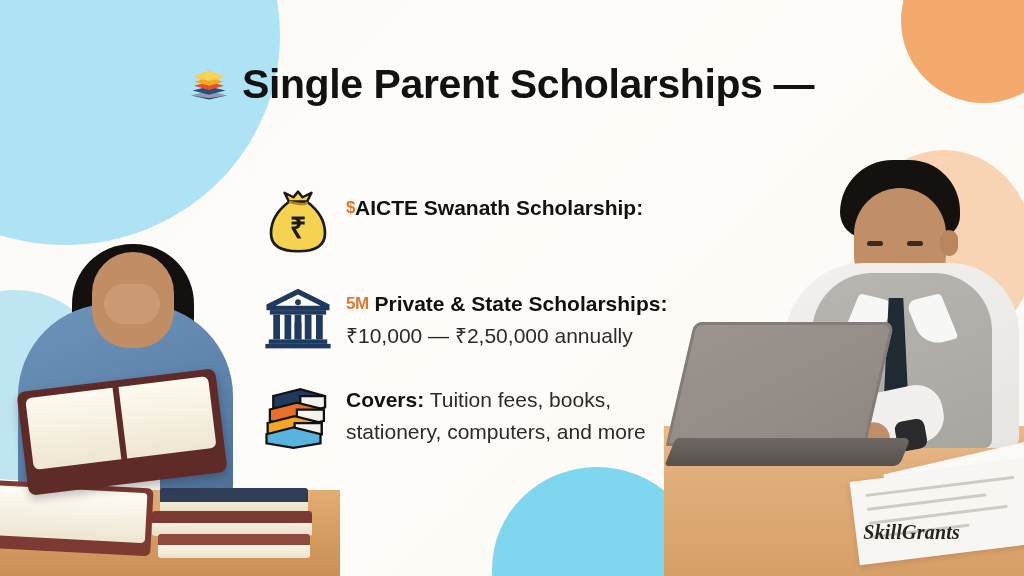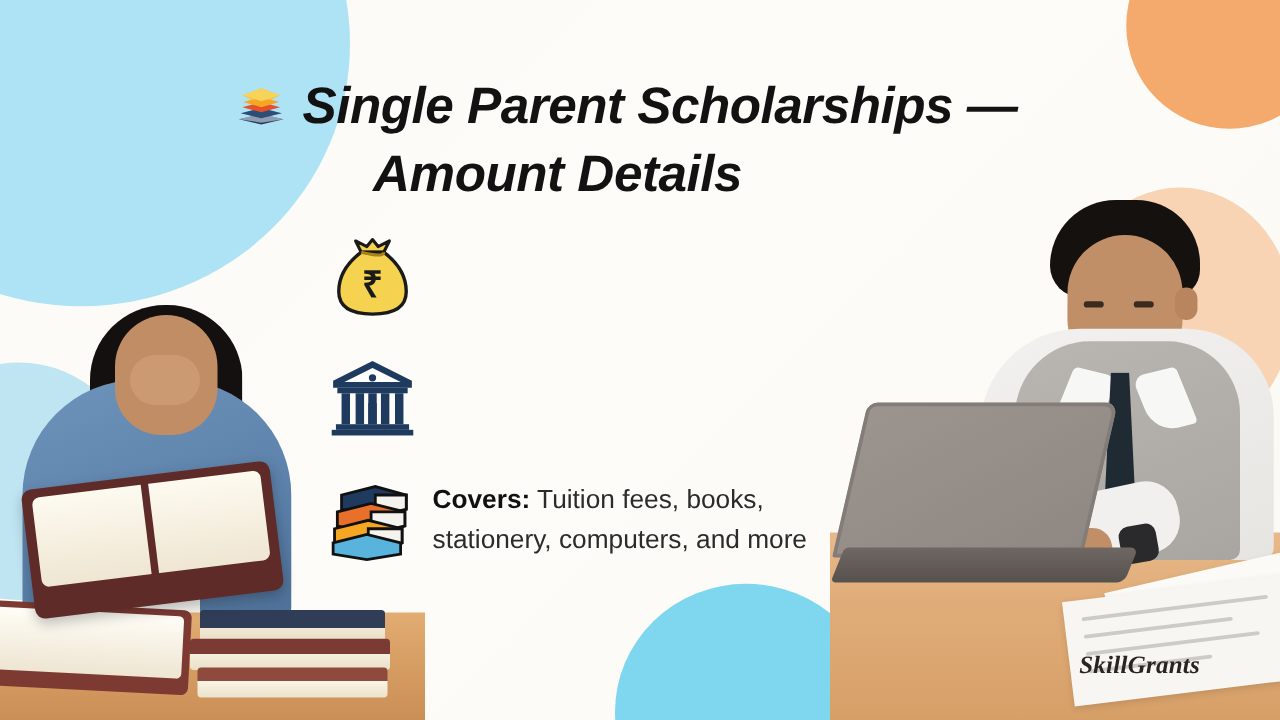--- a/index.html
+++ b/index.html
@@ -363,21 +363,20 @@
     transform: rotate(-13deg);
     box-shadow: 0 2px 5px rgba(0,0,0,.10);
   }
 
   
   .title-wrap {
     position: absolute;
     left: 186px;
     top: 57px;
     width: 700px;
-    font-style: italic;
   }
   .title-line {
     display: block;
     font-size: 41px;
     font-weight: bold;
     color: #121212;
     letter-spacing: -0.4px;
     line-height: 55px;
     white-space: nowrap;
   }
@@ -502,51 +501,55 @@
     <svg class="title-emoji" viewBox="0 0 64 64">
       <path d="M6 50 L32 44 L58 50 L32 56 Z" fill="#1f3a5f"></path>
       <path d="M6 50 L32 44 L58 50 L32 54 Z" fill="#ffffff" opacity=".5"></path>
       <path d="M8 43 L32 37 L56 43 L32 49 Z" fill="#2b4d78"></path>
       <path d="M10 36 L32 30 L54 36 L32 42 Z" fill="#e8502a"></path>
       <path d="M11 30 L32 24 L53 30 L32 36 Z" fill="#f5a623"></path>
       <path d="M10 22 L32 14 L54 22 L42 28 L32 24 L22 28 Z" fill="#f3c23c"></path>
       <path d="M10 22 L32 14 L54 22 L32 29 Z" fill="#f7d35a"></path>
     </svg>
     <span class="title-line title-line-1">Single Parent Scholarships —</span>
-    <span class="title-line title-line-2">Amount Details</span>
   </div>
 
   <div class="bullets">
 
     <div class="bullet">
       <svg class="bullet-icon" viewBox="0 0 64 64">
         <path d="M24 14 L20 6 L28 10 L32 5 L36 10 L44 6 L40 14 Z" fill="#f5d24f" stroke="#1a1a1a" stroke-width="2.2" stroke-linejoin="round"></path>
         <path d="M24 14 Q8 26 8 42 Q8 58 32 58 Q56 58 56 42 Q56 26 40 14 Z" fill="#f5d24f" stroke="#1a1a1a" stroke-width="2.4"></path>
         <path d="M24 14 Q40 18 40 14" fill="none" stroke="#a8831d" stroke-width="2.2"></path>
         <text x="32" y="46" font-size="26" font-family="'Liberation Sans',sans-serif" font-weight="bold" fill="#1a1a1a" text-anchor="middle">₹</text>
       </svg>
       <div class="bullet-text">
+        <span class="bullet-line"><span class="money-mark">$</span><span class="bullet-lead">AICTE Swanath Scholarship:</span></span>
       </div>
     </div>
 
     <div class="bullet">
       <svg class="bullet-icon" viewBox="0 0 64 64">
         <path d="M32 6 L60 20 L60 25 L4 25 L4 20 Z" fill="#1f3a5f"></path>
         <path d="M32 11 L52 21 L12 21 Z" fill="#ffffff"></path>
         <circle cx="32" cy="18" r="2.6" fill="#1f3a5f"></circle>
         <rect x="7" y="25" width="50" height="4" fill="#1f3a5f"></rect>
         <rect x="10" y="29" width="6" height="22" fill="#1f3a5f"></rect>
         <rect x="20" y="29" width="6" height="22" fill="#1f3a5f"></rect>
         <rect x="29" y="29" width="6" height="22" fill="#1f3a5f"></rect>
         <rect x="38" y="29" width="6" height="22" fill="#1f3a5f"></rect>
         <rect x="48" y="29" width="6" height="22" fill="#1f3a5f"></rect>
         <rect x="29" y="36" width="6" height="15" fill="#1f3a5f"></rect>
         <rect x="6" y="51" width="52" height="4" fill="#1f3a5f"></rect>
         <rect x="3" y="55" width="58" height="4" fill="#1f3a5f"></rect>
       </svg>
+      <div class="bullet-text">
+        <span class="bullet-line"><span class="money-mark">5M</span> <span class="bullet-lead">Private &amp; State Scholarships:</span></span>
+        <span class="bullet-line">₹10,000 — ₹2,50,000 annually</span>
+      </div>
     </div>
 
     <div class="bullet">
       <svg class="bullet-icon" viewBox="0 0 64 64">
         <path d="M10 16 L34 10 L56 16 L56 26 L34 32 L10 26 Z" fill="#1f3a5f" stroke="#111" stroke-width="2"></path>
         <path d="M34 16 L56 16 L56 26 L34 32 Z" fill="#f5f3ee" stroke="#111" stroke-width="2"></path>
         <path d="M7 28 L31 22 L55 28 L55 38 L31 44 L7 38 Z" fill="#e8702a" stroke="#111" stroke-width="2"></path>
         <path d="M31 28 L55 28 L55 38 L31 44 Z" fill="#f5f3ee" stroke="#111" stroke-width="2"></path>
         <path d="M5 40 L29 34 L53 40 L53 50 L29 56 L5 50 Z" fill="#f5a623" stroke="#111" stroke-width="2"></path>
         <path d="M29 40 L53 40 L53 50 L29 56 Z" fill="#f5f3ee" stroke="#111" stroke-width="2"></path>

